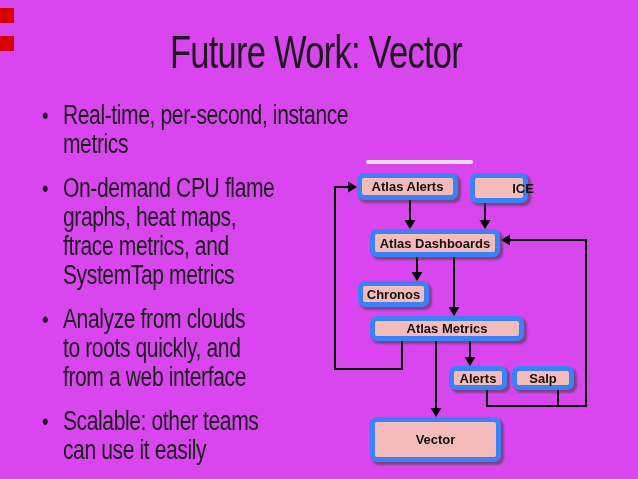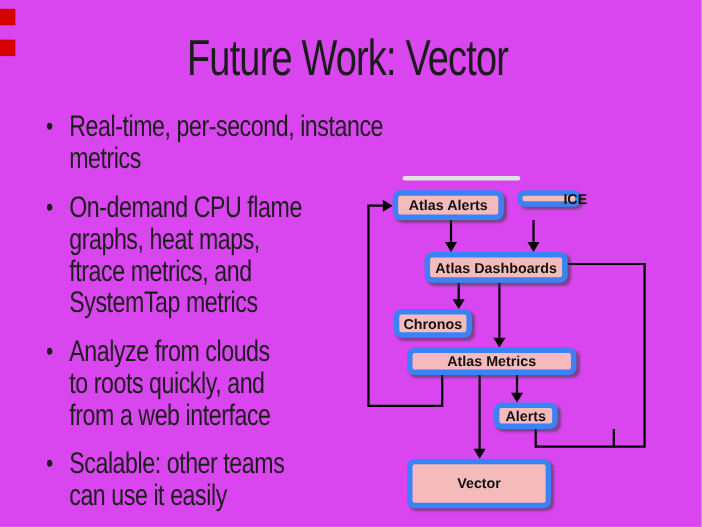--- a/index.html
+++ b/index.html
@@ -37,22 +37,22 @@
   
   svg.edges { position:absolute; left:0; top:0; }
   .node {
     position:absolute; box-sizing:border-box;
     background:#F5BABA; border:5px solid #3b82f6; border-radius:7px;
     box-shadow:2.5px 2.5px 2px rgba(60,60,60,0.55);
     display:flex; align-items:center; justify-content:center;
     font-size:13px; font-weight:bold; color:#111; white-space:nowrap;
   }
   #n-alerts  { left:357px; top:173px; width:101px; height:27px; }
-  #n-ice     { left:470px; top:173px; width:54px;  height:15px;padding-left:48px; }
-  #n-dash    { left:370px; top:229px; width:130px; height:28px;margin-left:16px; }
+  #n-ice     { left:470px; top:173px; width:54px;  height:30px;padding-left:48px; }
+  #n-dash    { left:370px; top:229px; width:130px; height:28px; }
   #n-chronos { left:358px; top:281px; width:71px;  height:26px; }
   #n-metrics { left:370px; top:316px; width:154px; height:25px; }
   #n-mogul   { left:449px; top:366px; width:58px;  height:24px; }
   #n-salp    { left:512px; top:366px; width:62px;  height:24px; }
   #n-vector  { left:370px; top:417px; width:131px; height:45px; }
 </style>
 </head>
 <body>
 
 <div class="slide">
@@ -135,15 +135,16 @@
       <line x1="558" y1="390" x2="558" y2="406"></line>
     </g>
   </svg>
 
   <div class="node" id="n-alerts">Atlas Alerts</div>
   <div class="node" id="n-ice">ICE</div>
   <div class="node" id="n-dash">Atlas Dashboards</div>
   <div class="node" id="n-chronos">Chronos</div>
   <div class="node" id="n-metrics">Atlas Metrics</div>
   <div class="node" id="n-mogul">Alerts</div>
+  <div class="node" id="n-salp">Salp</div>
   <div class="node" id="n-vector">Vector</div>
 
 </div>
 
 </body></html>

